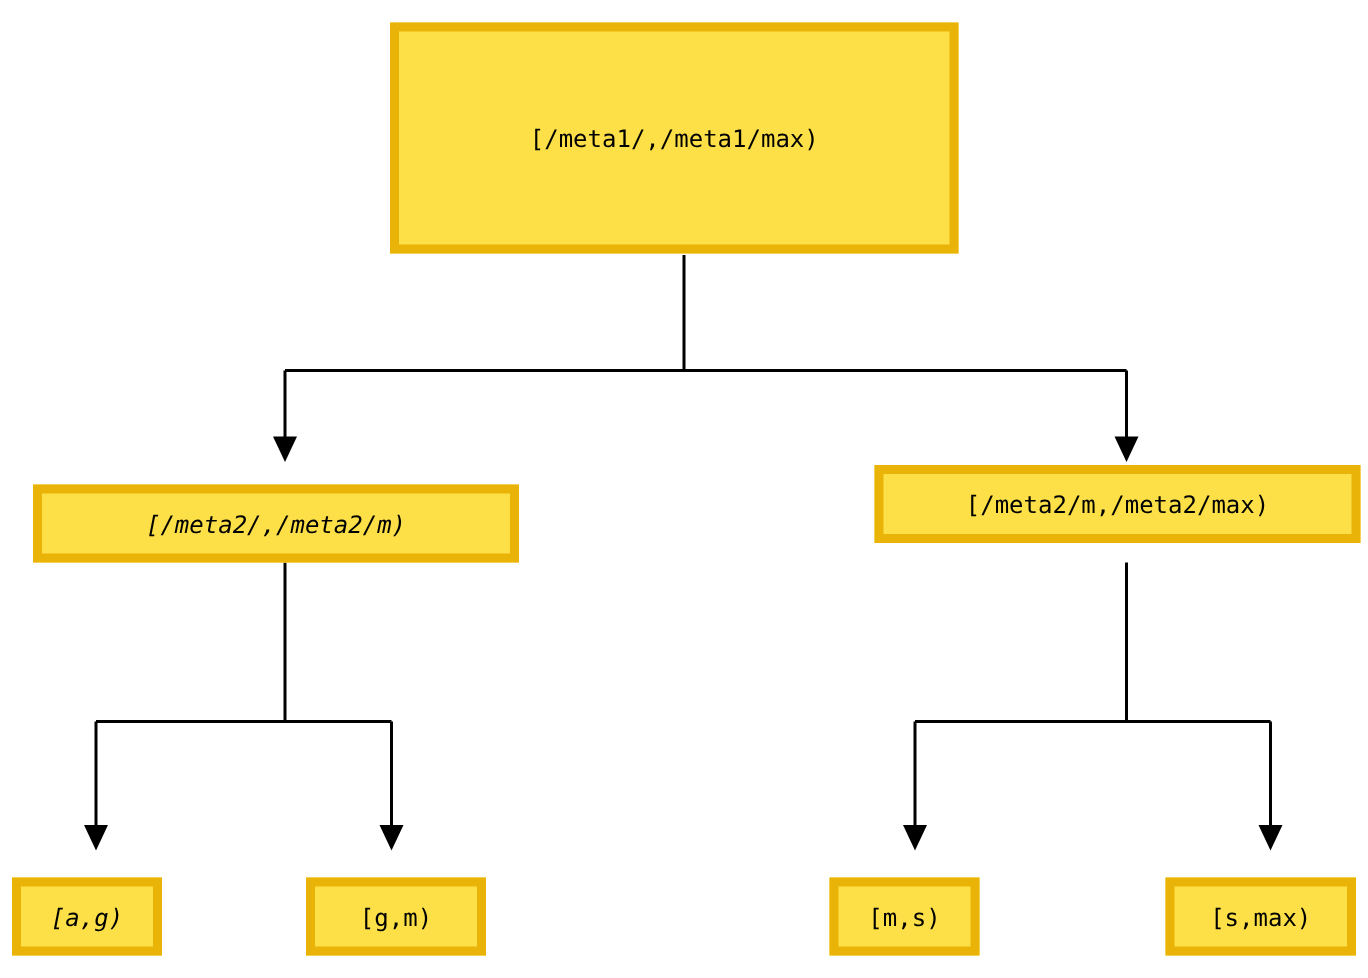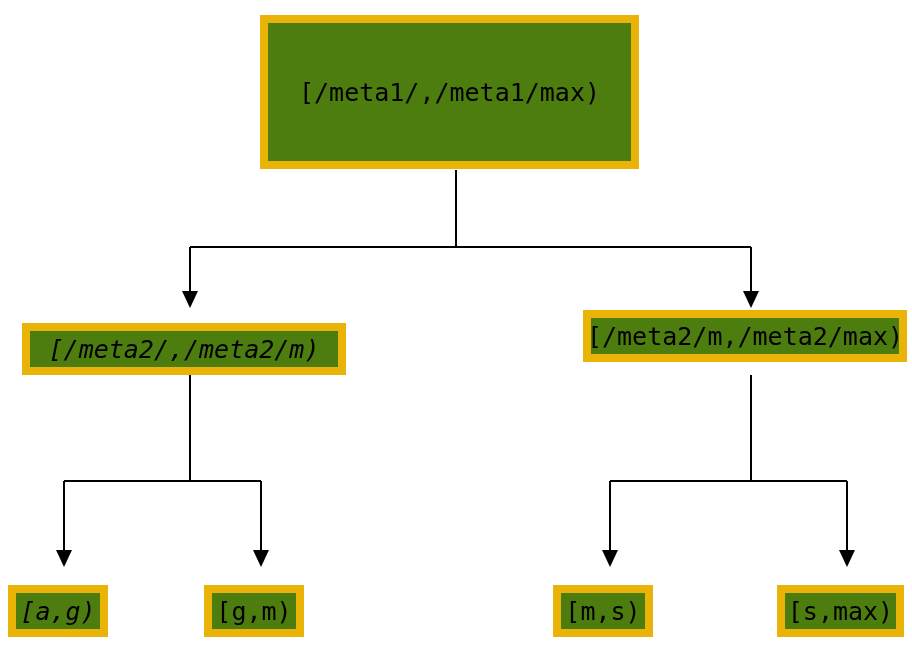--- a/index.html
+++ b/index.html
@@ -18,34 +18,34 @@
   .edges {
     position: absolute;
     left: 0;
     top: 0;
     width: 912px;
     height: 652px;
   }
   .node {
     position: absolute;
     box-sizing: border-box;
-    border: 8px solid #eab308;
-    background: #4d7c0f;
+    border: 6px solid #eab308;
+    background: #fde047;
     display: flex;
     align-items: center;
     justify-content: center;
-    font-size: 25px;
+    font-size: 16px;
     color: #000000;
     white-space: nowrap;
   }
   .node-root  { left: 260px; top: 15px;  width: 379px; height: 154px; }
   .node-left  { left: 22px;  top: 323px; width: 324px; height: 52px; font-style: italic; }
   .node-right { left: 583px; top: 310px; width: 324px; height: 52px; align-items: center; }
   .node-leaf-ag   { left: 8px;   top: 585px; width: 100px; height: 52px; font-style: italic; }
-  .node-leaf-gm   { left: 204px; top: 585px; width: 100px; height: 52px; }
+  .node-leaf-gm   { left: 204px; top: 585px; width: 120px; height: 52px; }
   .node-leaf-ms   { left: 553px; top: 585px; width: 100px; height: 52px; }
   .node-leaf-smax { left: 777px; top: 585px; width: 127px; height: 52px; }
 </style>
 </head>
 <body>
 
 <div class="canvas">
 
   <svg class="edges" width="912" height="652" viewBox="0 0 912 652" xmlns="http://www.w3.org/2000/svg">
     <g stroke="#000000" stroke-width="2" fill="none">

